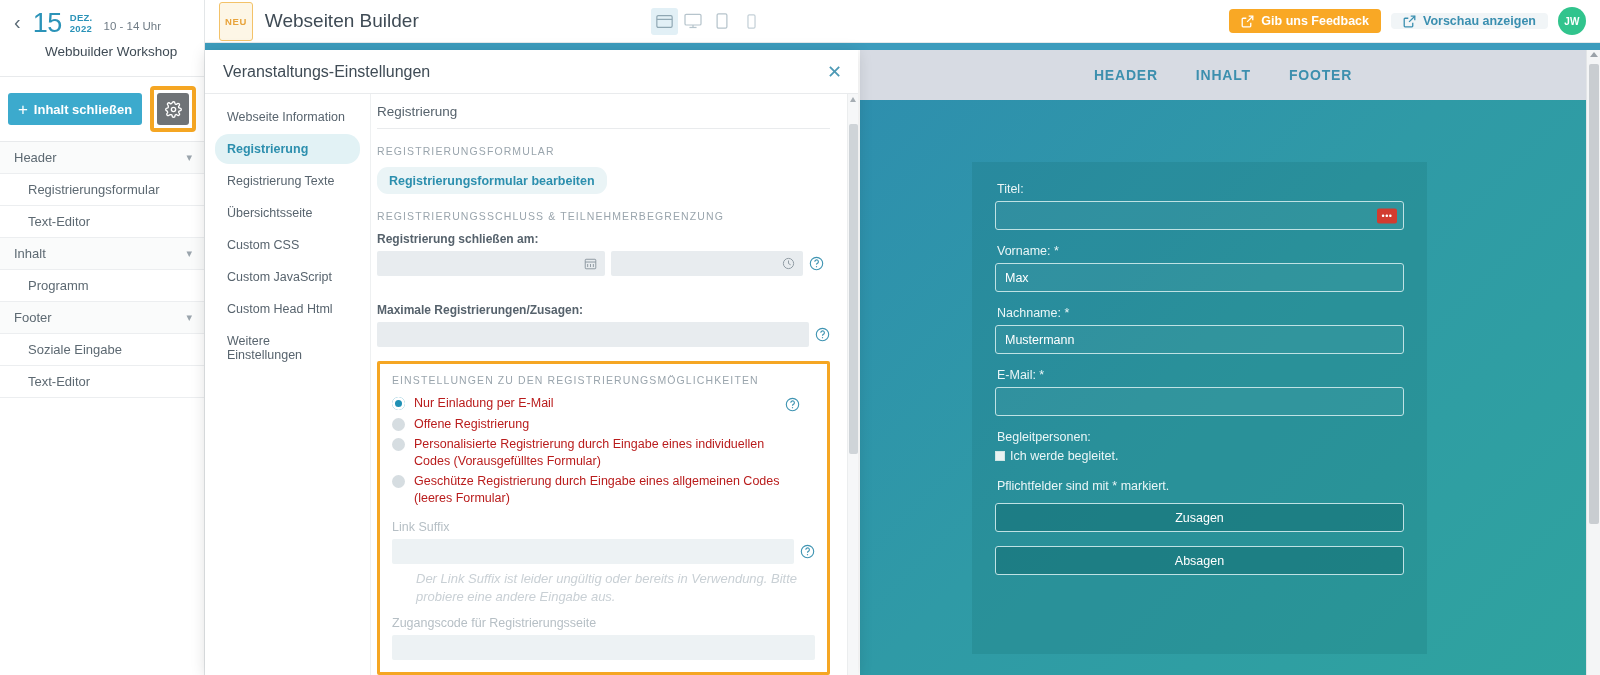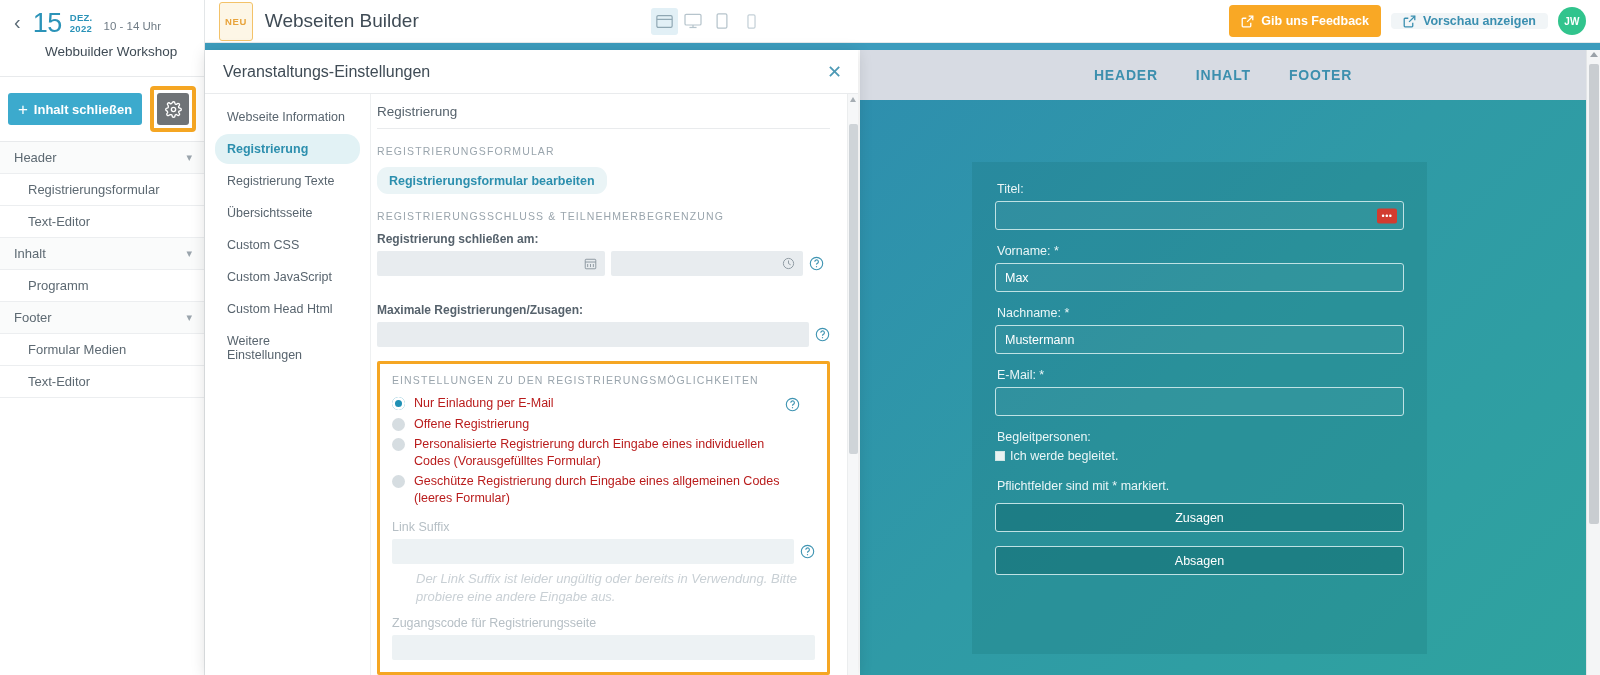--- a/index.html
+++ b/index.html
@@ -72,21 +72,21 @@
   .app-title { font-size: 19px; color: #3f4b55; font-weight: 400; }
   .device-group { display: flex; align-items: center; gap: 2px; margin: 0 auto; }
   .dev {
     width: 27px; height: 27px; display: flex; align-items: center; justify-content: center;
     border-radius: 3px; cursor: pointer;
   }
   .dev.active { background: #e2f0f6; }
   .tb-right { display: flex; align-items: center; gap: 10px; margin-left: auto; }
   .btn-feedback {
     background: #f9a825; color: #fff; border: none; border-radius: 4px;
-    height: 32px; padding: 0 12px; font-size: 12.5px; font-weight: 700; cursor: pointer;
+    height: 24px; padding: 0 12px; font-size: 12.5px; font-weight: 700; cursor: pointer;
     display: flex; align-items: center; gap: 7px; font-family: "Liberation Sans", sans-serif;
   }
   .btn-preview {
     background: #f1f5f7; color: #3a8fb0; border: none; border-radius: 4px;
     height: 16px; padding: 0 12px; font-size: 12.5px; font-weight: 700; cursor: pointer;
     display: flex; align-items: center; gap: 7px; font-family: "Liberation Sans", sans-serif;
   }
   .avatar {
     width: 28px; height: 28px; border-radius: 50%; background: #31c48d; color: #fff;
     font-size: 10px; font-weight: 700; display: flex; align-items: center; justify-content: center;
@@ -262,21 +262,21 @@
         <span class="chev">▾</span>
       </div>
       <div class="sb-row child">
         <span>Programm</span>
       </div>
       <div class="sb-row group">
         <span>Footer</span>
         <span class="chev">▾</span>
       </div>
       <div class="sb-row child">
-        <span>Formular Medien</span>
+        <span>Soziale Eingabe</span>
       </div>
       <div class="sb-row child">
         <span>Text-Editor</span>
       </div>
     </div>
   </div>
 
   <div id="topbar">
     <div class="neu-badge">NEU</div>
     <div class="app-title">Webseiten Builder</div>

